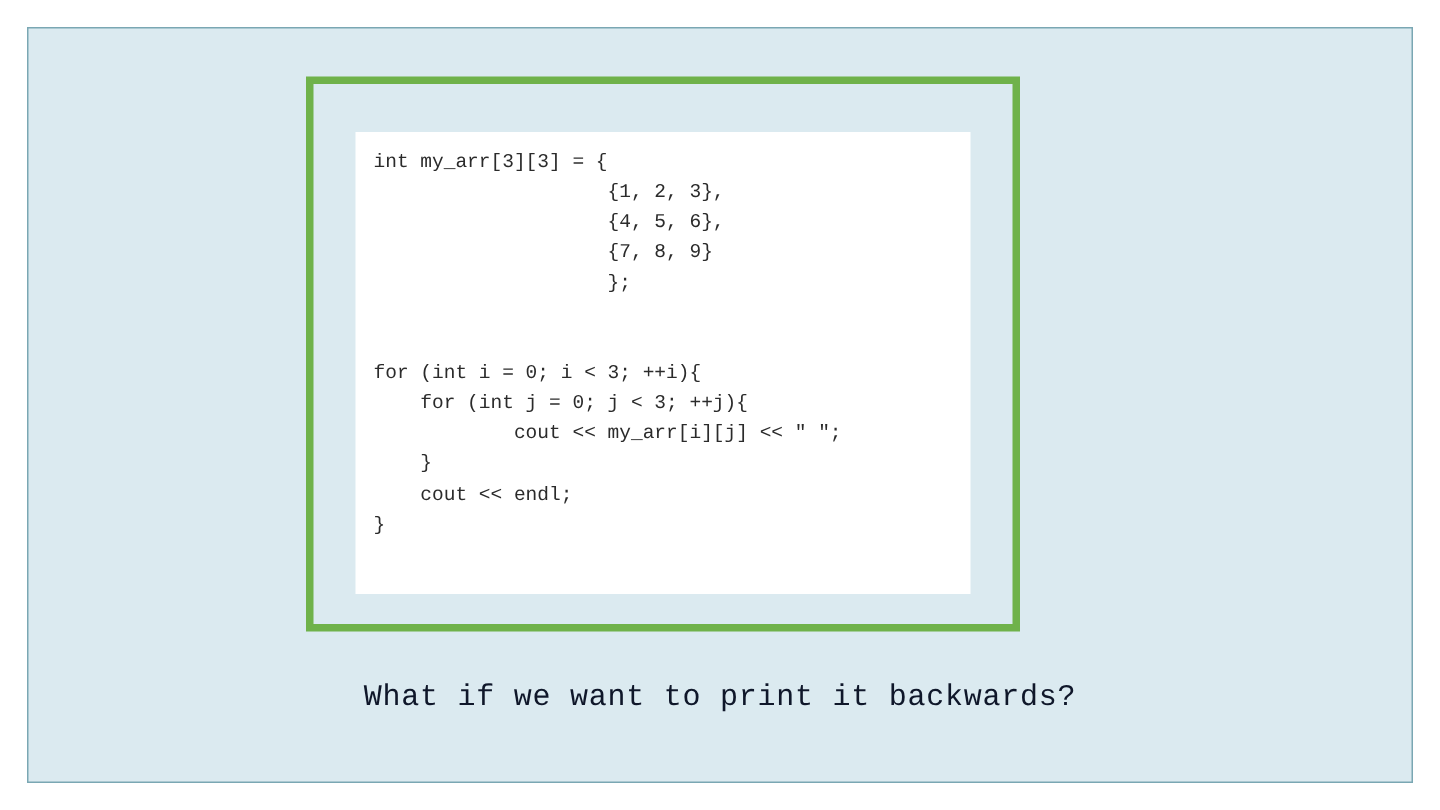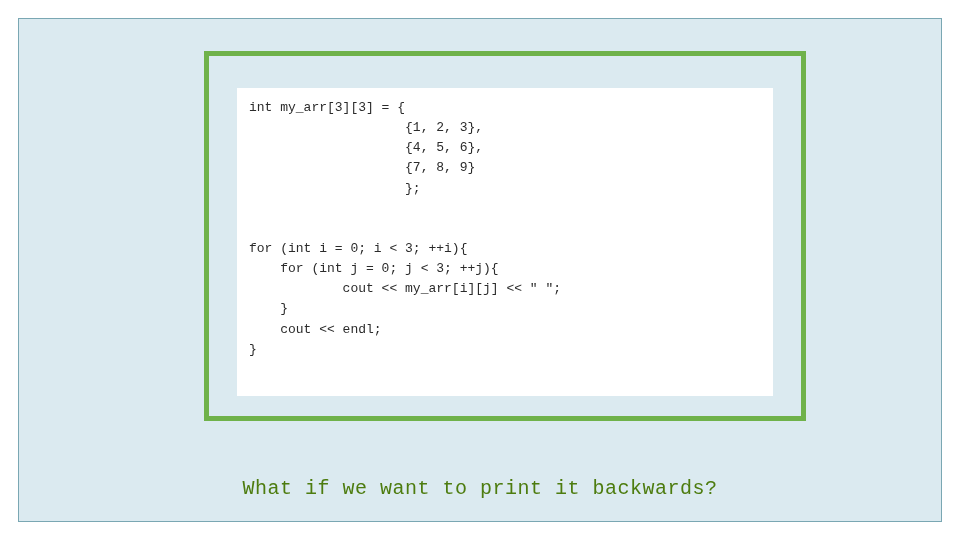--- a/index.html
+++ b/index.html
@@ -22,21 +22,21 @@
     width: 100%;
     height: 100%;
     background: #dbeaf0;
     border: 1px solid #7aa7b3;
     position: relative;
   }
   .code-frame {
     position: absolute;
     left: 185px;
     top: 32px;
-    width: 602px;
+    width: 476px;
     height: 370px;
     border: 5px solid #6fb24a;
     background: #dbeaf0;
     box-sizing: border-box;
   }
   .code-area {
     position: absolute;
     left: 28px;
     top: 32px;
     right: 28px;
@@ -49,25 +49,25 @@
     font-family: Consolas, "Courier New", monospace;
     font-size: 13px;
     line-height: 1.55;
     color: #2b2b2b;
     white-space: pre;
   }
   .caption {
     position: absolute;
     left: 0;
     right: 0;
-    top: 458px;
+    top: 435px;
     text-align: center;
     font-family: "Courier New", Courier, monospace;
     font-size: 20px;
-    color: #4d7c0f;
+    color: #0f172a;
     letter-spacing: 0.5px;
   }
 </style>
 </head>
 <body>
 
 <div class="slide">
   <div class="panel">
 
     <div class="code-frame">

